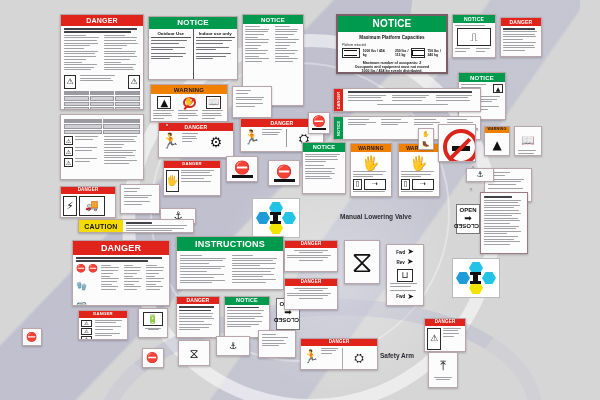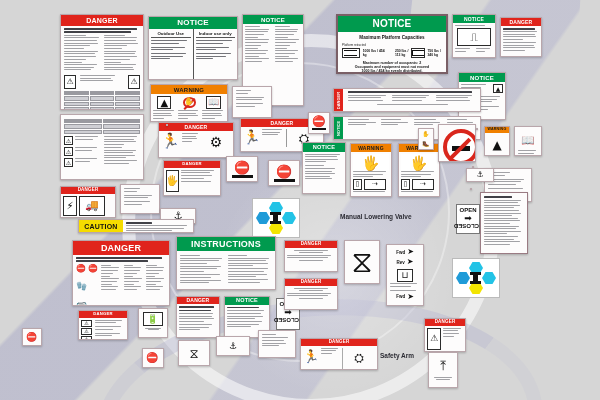--- a/index.html
+++ b/index.html
@@ -743,21 +743,21 @@
           <div class="ln" style="width:91%"></div>
             <div class="ln" style="width:76%"></div>
           <div class="ln" style="width:50%;margin-top:2px"></div>
           <div class="ln" style="width:85%"></div>
             <div class="ln" style="width:68%"></div>
         </div>
       </div>
     </div>
   </div>
 
-  <div class="decal" style="left:176px;top:236px;width:100px;height:54px;">
+  <div class="decal" style="left:176px;top:236px;width:108px;height:54px;">
     <div class="hdr instr" style="font-size:9px;padding:2.5px 0;">INSTRUCTIONS</div>
     <div class="body" style="padding:2px 3px;">
       <div style="font-size:4px;font-weight:bold;color:#111;margin-bottom:2px;"></div>
       <div class="cols">
         <div>
           <div class="ln" style="width:46%"></div>
           <div class="ln" style="width:95%"></div>
             <div class="ln" style="width:88%"></div>
             <div class="ln" style="width:60%"></div>
           <div class="ln" style="width:92%;margin-top:2px"></div>

